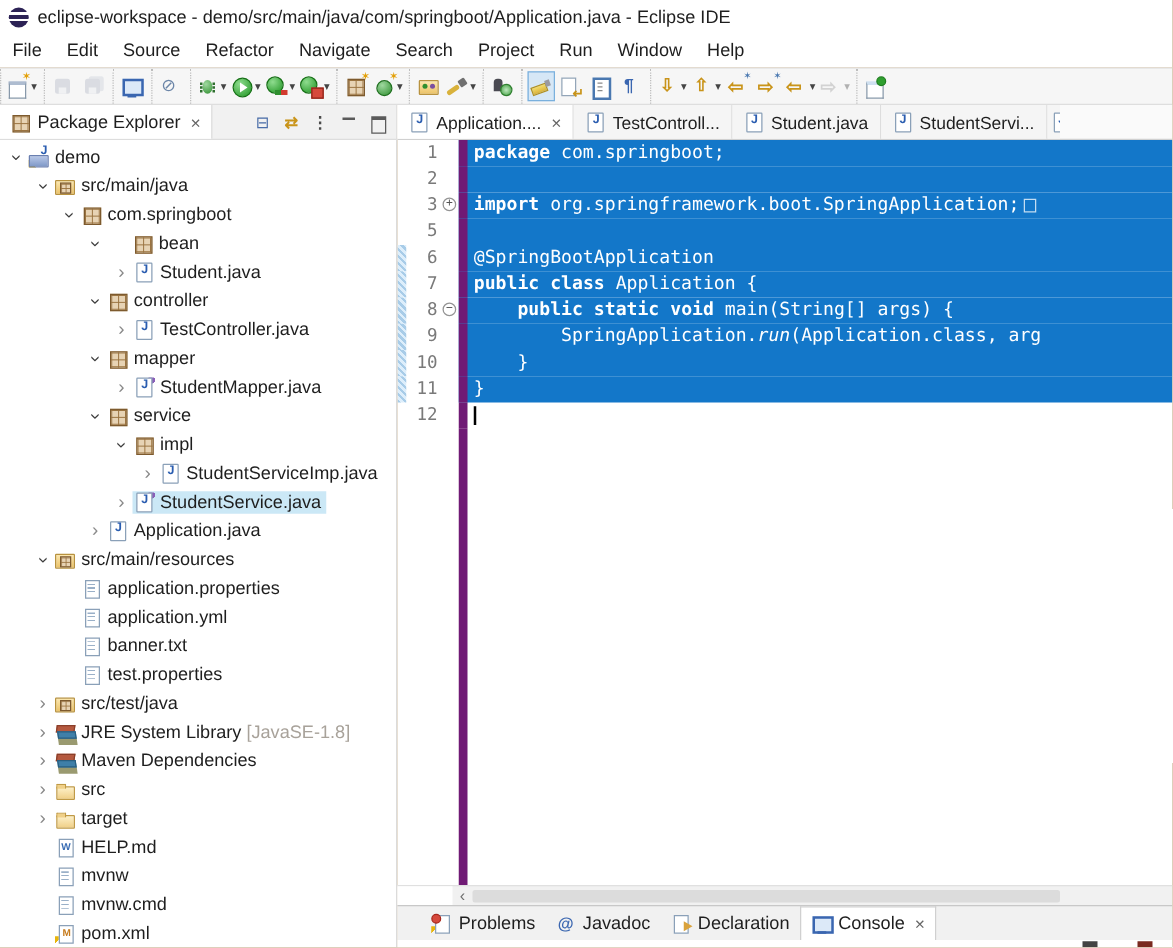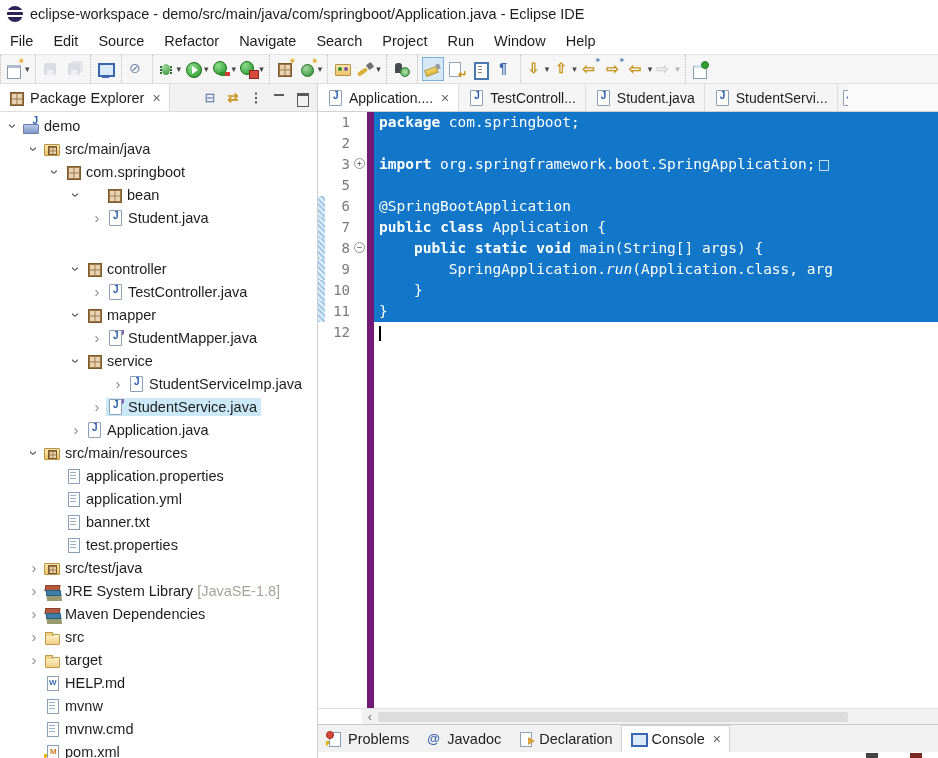--- a/index.html
+++ b/index.html
@@ -117,21 +117,21 @@
   .it{font-style:italic}
   .foldbox{display:inline-block;width:10px;height:11px;border:1px solid rgba(255,255,255,.75);margin-left:3px;vertical-align:middle}
   .caret{display:inline-block;width:2px;height:15px;background:#000;vertical-align:middle}
   .cfill{flex:1;height:auto}
   .cfill .ltext,.cfill .range,.cfill .lnum,.cfill .fold{height:100%}
   
   .hscroll{height:16px;flex:none;background:#f1f1f1;border-top:1px solid #e0e0e0;display:flex;align-items:center}
   .hs-left{width:44px;height:100%;background:#fff;flex:none}
   .hs-arrow{width:16px;text-align:center;color:#707070;font-size:13px;line-height:14px;flex:none}
   .hs-thumb{height:10px;width:470px;background:#dcdcdc;border-radius:2px}
-  .btabs{height:28px;flex:none;display:flex;align-items:stretch;background:#f1f1f1;border-top:1px solid #c8c8c8;padding-left:0}
+  .btabs{height:28px;flex:none;display:flex;align-items:stretch;background:#f1f1f1;border-top:1px solid #c8c8c8;padding-left:19px}
   .btab{display:flex;align-items:center;gap:5px;padding:0 8px;font-size:14.5px}
   .btab.active{background:#fff;border:1px solid #d0d0d0;border-bottom:none}
   .i-problems::after{content:"";position:absolute;left:0;top:0;width:6px;height:6px;border-radius:50%;background:#d6493c;border:1px solid #a8271c}
   .i-problems{background:linear-gradient(135deg,#e8b50a 0 4px,transparent 4px) left bottom/6px 6px no-repeat}
   .i-javadoc::before{content:"@";position:absolute;left:2px;top:0;color:#3a66b0;font-size:13px;font-weight:bold}
   .i-declaration::after{content:"";position:absolute;right:-1px;bottom:2px;border-top:4px solid transparent;border-bottom:4px solid transparent;border-left:7px solid #d9a23c}
   .console-sliver{height:6px;flex:none;background:#fff;position:relative;overflow:hidden}
   .sliver-ico{position:absolute;top:1px;width:12px;height:5px;background:#7a2a20}
   .sliver-ico.s1{right:60px;background:#444}
   .sliver-ico.s2{right:16px}
@@ -321,21 +321,21 @@
               <span class="tree-label">bean</span>
             </span>
           </div>
           <div class="tree-row" style="padding-left: 88px;">
             <span class="twisty">›</span>
             <span class="row-hl">
               <span class="ticon i-java-file"></span>
               <span class="tree-label">Student.java</span>
             </span>
           </div>
-          <div class="tree-row" style="padding-left: 67px; margin-top: 28px;">
+          <div class="tree-row" style="padding-left: 67px;">
             <span class="twisty open">›</span>
             <span class="row-hl">
               <span class="ticon i-package"></span>
               <span class="tree-label">controller</span>
             </span>
           </div>
           <div class="tree-row" style="padding-left: 88px;">
             <span class="twisty">›</span>
             <span class="row-hl">
               <span class="ticon i-java-file"></span>
@@ -354,20 +354,27 @@
             <span class="row-hl">
               <span class="ticon i-java-interface"></span>
               <span class="tree-label">StudentMapper.java</span>
             </span>
           </div>
           <div class="tree-row" style="padding-left: 67px;">
             <span class="twisty open">›</span>
             <span class="row-hl">
               <span class="ticon i-package"></span>
               <span class="tree-label">service</span>
+            </span>
+          </div>
+          <div class="tree-row" style="padding-left: 88px;">
+            <span class="twisty open">›</span>
+            <span class="row-hl">
+              <span class="ticon i-package"></span>
+              <span class="tree-label">impl</span>
             </span>
           </div>
           <div class="tree-row" style="padding-left: 109px;">
             <span class="twisty">›</span>
             <span class="row-hl">
               <span class="ticon i-java-file"></span>
               <span class="tree-label">StudentServiceImp.java</span>
             </span>
           </div>
           <div class="tree-row selected" style="padding-left: 88px;">

